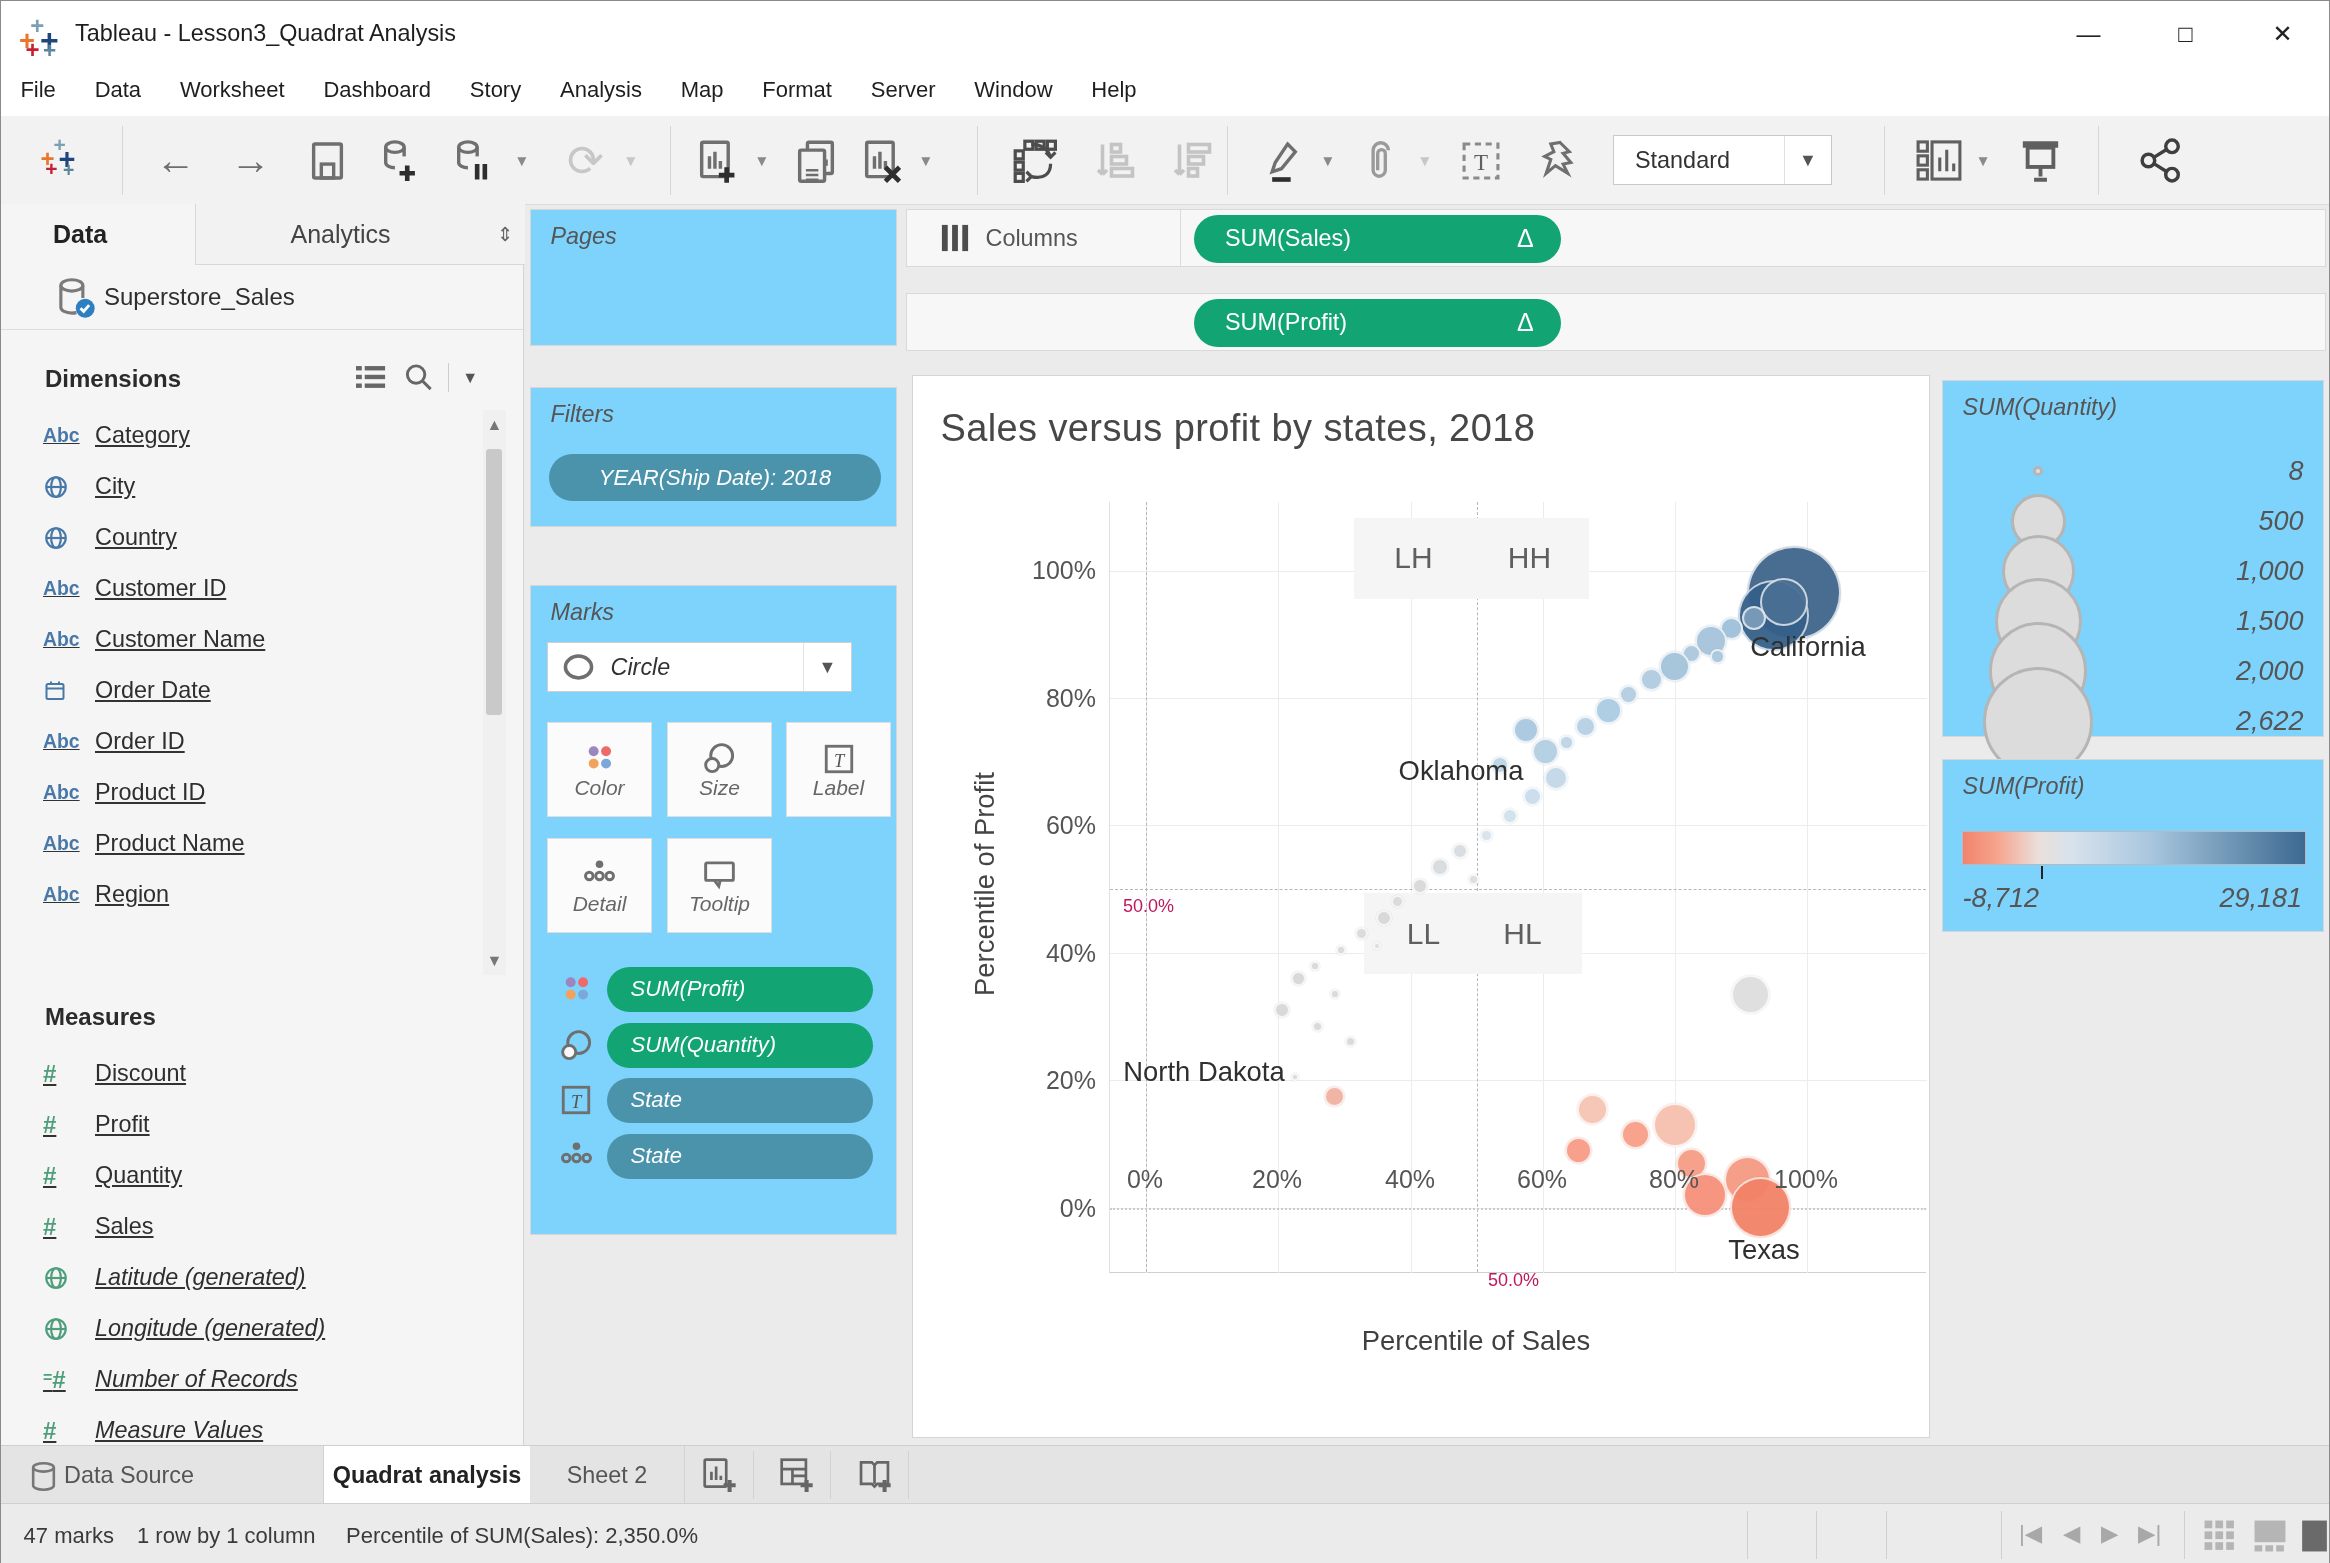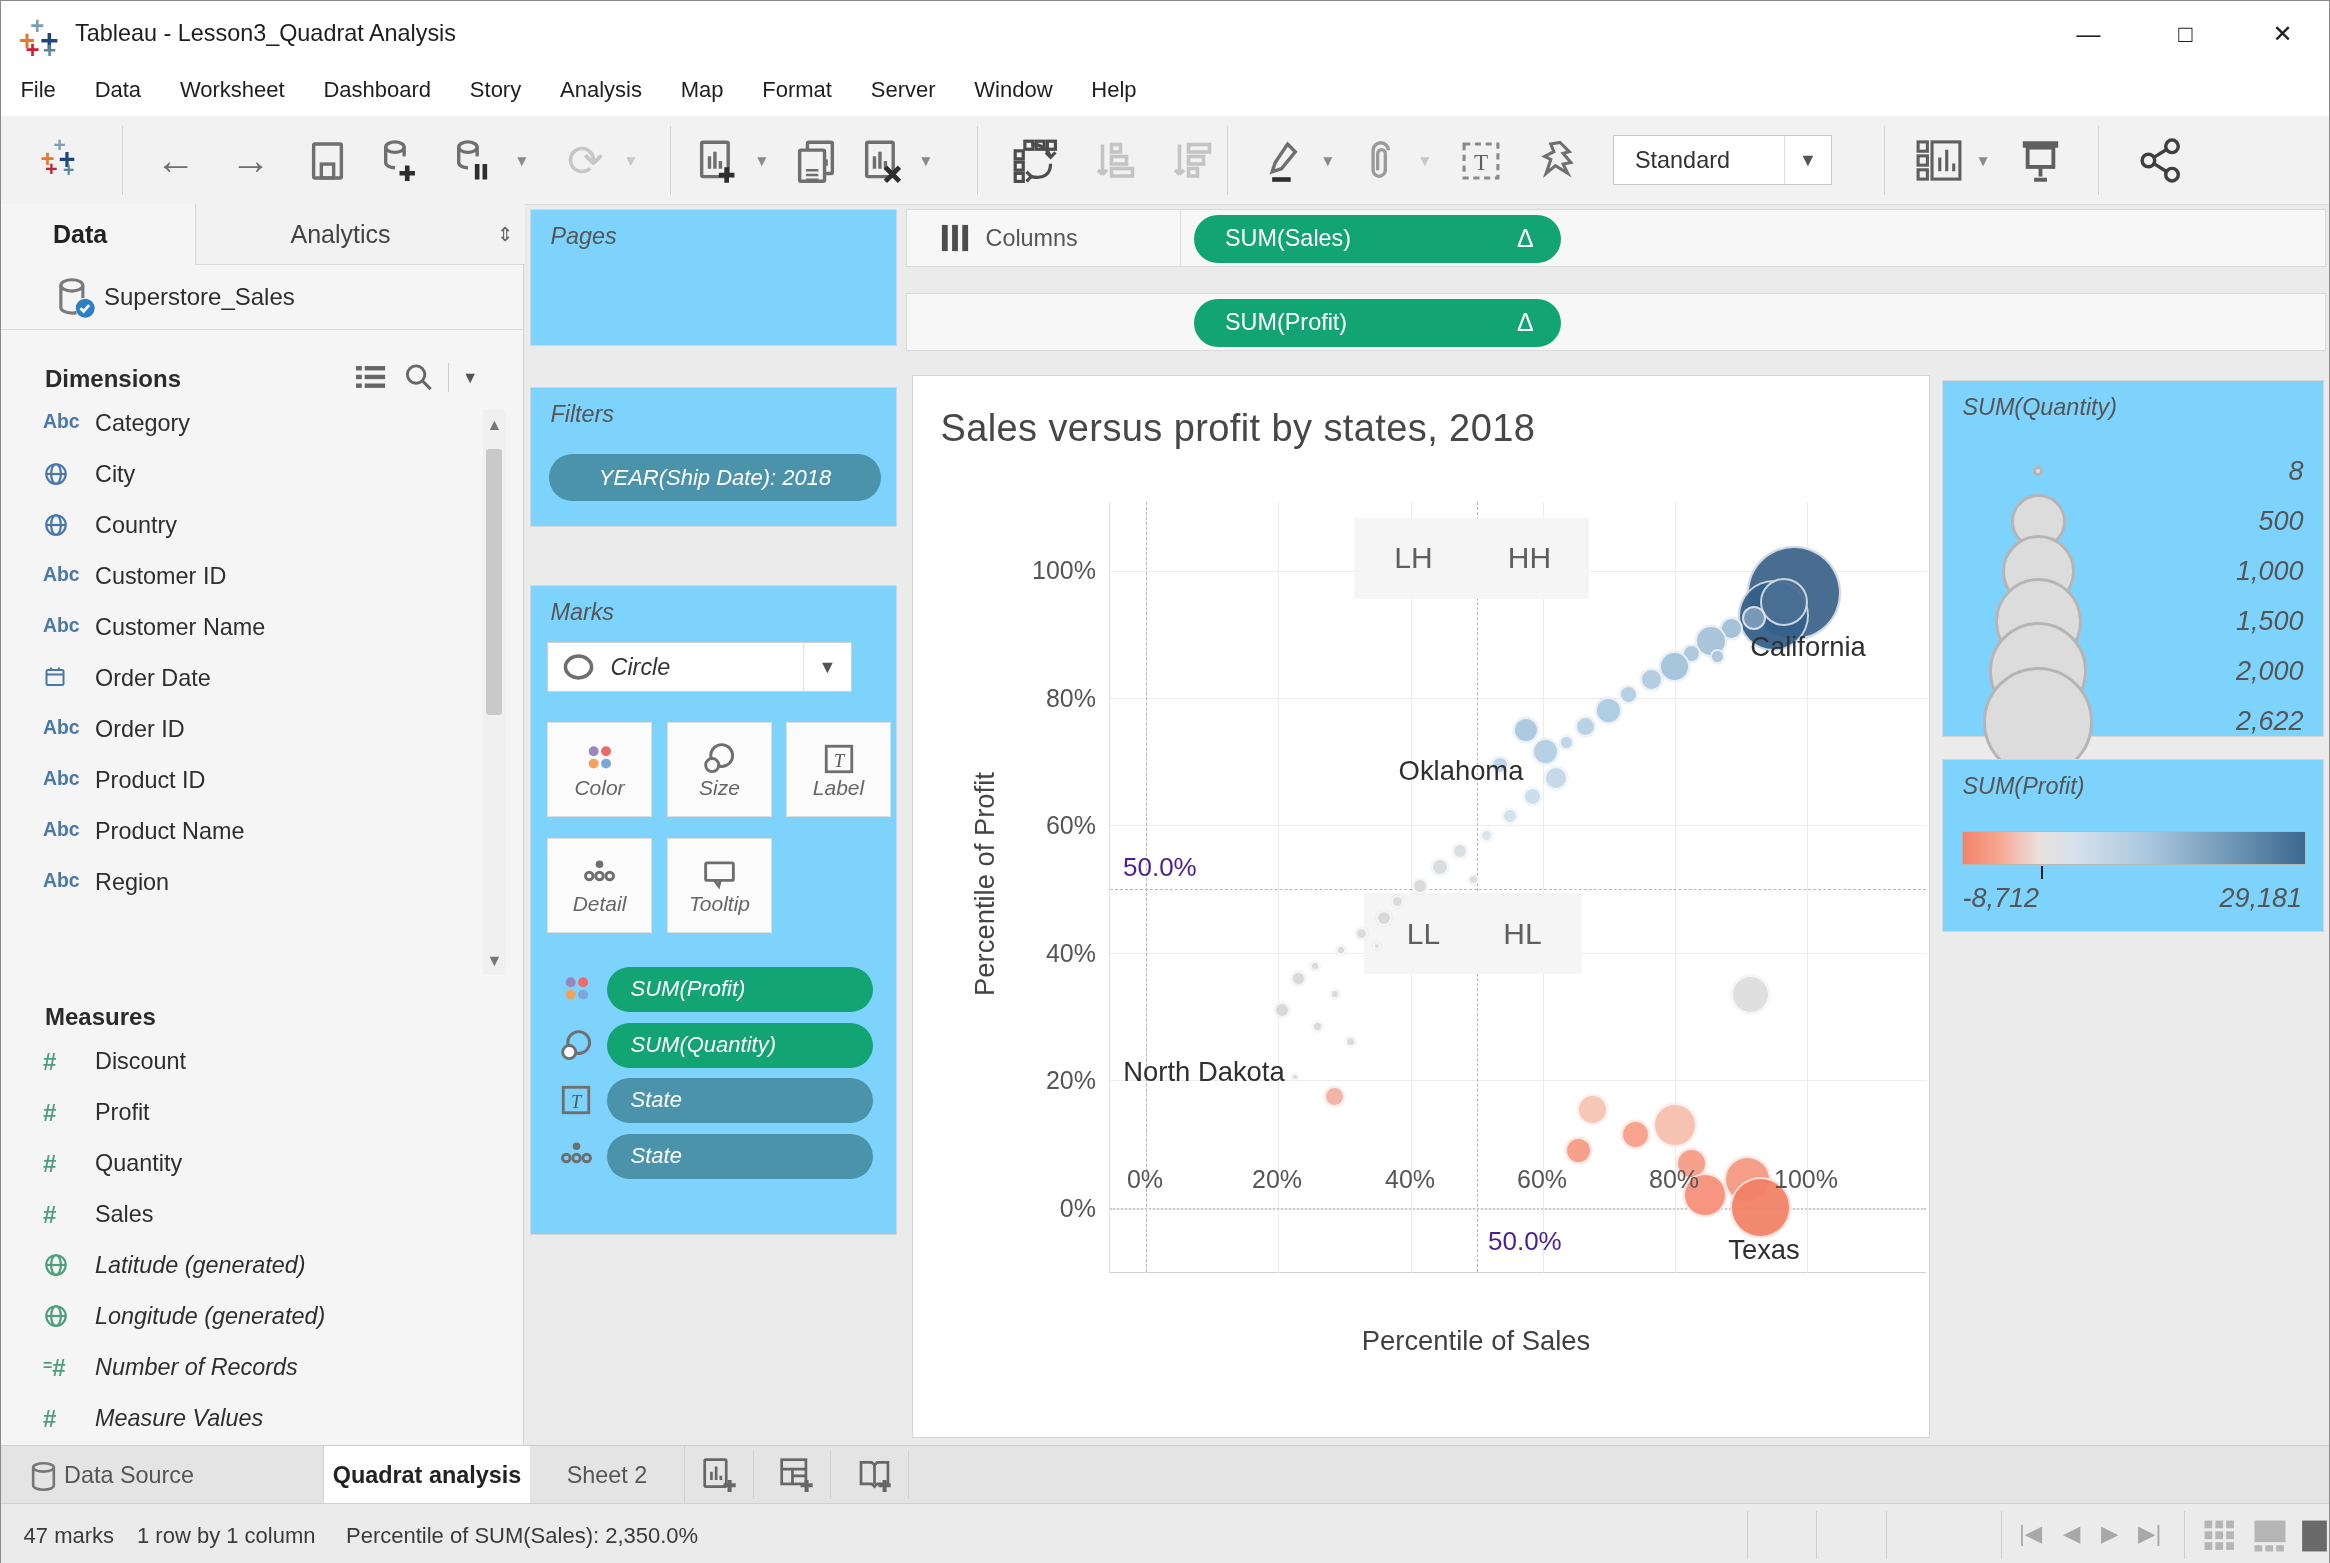--- a/index.html
+++ b/index.html
@@ -35,21 +35,21 @@
   #data-pane { left:0; top:203px; width:523px; height:1241px; background:#f5f5f5; border-right:0.8px solid #d4d4d4; }
   #tab-data { left:0; top:0; width:194px; height:61px; line-height:61px; padding-left:52px; font-size:25px; font-weight:bold; color:#222; background:#f5f5f5; }
   #tab-analytics { left:194px; top:0; width:290px; height:61px; line-height:61px; text-align:center; font-size:25px; color:#444; background:#f2f2f2; border-left:0.8px solid #d8d8d8; border-bottom:0.8px solid #d8d8d8; }
   #fields-sort { left:484px; top:0; width:40px; height:61px; border-bottom:0.8px solid #d8d8d8; background:#f2f2f2; text-align:center; line-height:61px; color:#666; font-size:19.4px; }
   #ds-row { left:0; top:61px; width:100%; height:65px; border-bottom:0.8px solid #ddd; }
   #ds-label { left:103px; top:18px; font-size:24px; color:#2e2e2e; }
   .dshead { font-size:24px; font-weight:bold; color:#2b2b2b; }
   #dim-header { left:44px; top:161px; }
   #dim-tools { left:355px; top:158px; width:161px; height:35px; color:#555; }
   #meas-header { left:44px; top:799px; }
-  .field-row { left:0; width:481px; height:51px; display:flex; align-items:flex-start; cursor:pointer; }
+  .field-row { left:0; width:481px; height:51px; display:flex; align-items:center; cursor:pointer;text-decoration:underline; }
   .field-icon { width:52px; margin-left:42px; display:flex; justify-content:flex-start; align-items:center; }
   .field-label { font-size:23.4px; color:#2e2e2e; }
   .italic .field-label { font-style:italic; }
   .tabc { font-size:19.4px; font-weight:bold; }
   .thash { font-size:24px; font-weight:bold; }
   .thash .eq { font-style:normal; font-size:16px; vertical-align:4.8px; }
   
   #dim-scroll { left:482px; top:206px; width:22.6px; height:565px; background:#f0f0f0; }
   #dim-scroll .arrow { position:absolute; left:0; width:22.6px; height:29px; text-align:center; font-size:16px; color:#777; line-height:29px; }
   #dim-thumb { position:absolute; left:3.2px; top:39px; width:16px; height:266px; background:#c9c9c9; border-radius:3.2px; }
@@ -90,21 +90,21 @@
   #chart-title { position:absolute; left:27.4px; top:31px; font-size:38px; font-weight:300; color:#474747; letter-spacing:0.4px; }
   #plot { position:absolute; left:196px; top:126px; width:817px; height:771px; border-left:0.8px solid #e0e0e0; border-bottom:1.6px solid #d0d0d0; }
   .gl { position:absolute; background:#ececec; }
   .refv { position:absolute; top:0; height:100%; width:0; border-left:1.6px dashed #b7b7b7; }
   .refh { position:absolute; left:0; width:100%; height:0; border-top:1.6px dashed #b7b7b7; }
   .refh.dot { border-top:2.4px dotted #cccccc; }
   .quad-box { position:absolute; background:#f5f5f5; display:flex; align-items:center; justify-content:center; }
   .quad-box span { font-size:30px; color:#5f5f5f; }
   .bubble { position:absolute; border-radius:50%; border:2.4px solid rgba(255,255,255,0.75); box-shadow:0 0 0 0.8px rgba(0,0,0,0.05); opacity:0.95; }
   .annot { position:absolute; transform:translate(-50%,-50%); font-size:27.4px; color:#2f2f2f; white-space:nowrap; }
-  .reflabel { position:absolute; font-size:26px; color:#4c1d95; }
+  .reflabel { position:absolute; font-size:18px; color:#be185d;margin-top:44px; }
   .xtick { position:absolute; transform:translateX(-50%); font-size:25px; color:#555; top:789px; }
   .ytick { position:absolute; text-align:right; width:73px; font-size:25px; color:#555; left:110px; transform:translateY(-50%); }
   #xaxis-title { position:absolute; transform:translateX(-50%); font-size:27.4px; color:#404040; top:949px; }
   #yaxis-title { position:absolute; transform:rotate(-90deg) translate(-50%,0); transform-origin:left top; left:56px; top:508px; font-size:27.4px; color:#444; white-space:nowrap; }
 
   
   #size-legend  { left:1941px; top:379px; width:382px; height:357px; }
   #color-legend { left:1941px; top:758px; width:382px; height:173px; }
   .sl-circle { position:absolute; border-radius:50%; background:#dcdcdc; border:3.2px solid #b5b5b5; }
   .sl-val { position:absolute; right:19.4px; width:161px; text-align:right; font-size:27px; color:#555; transform:translateY(-50%); }

